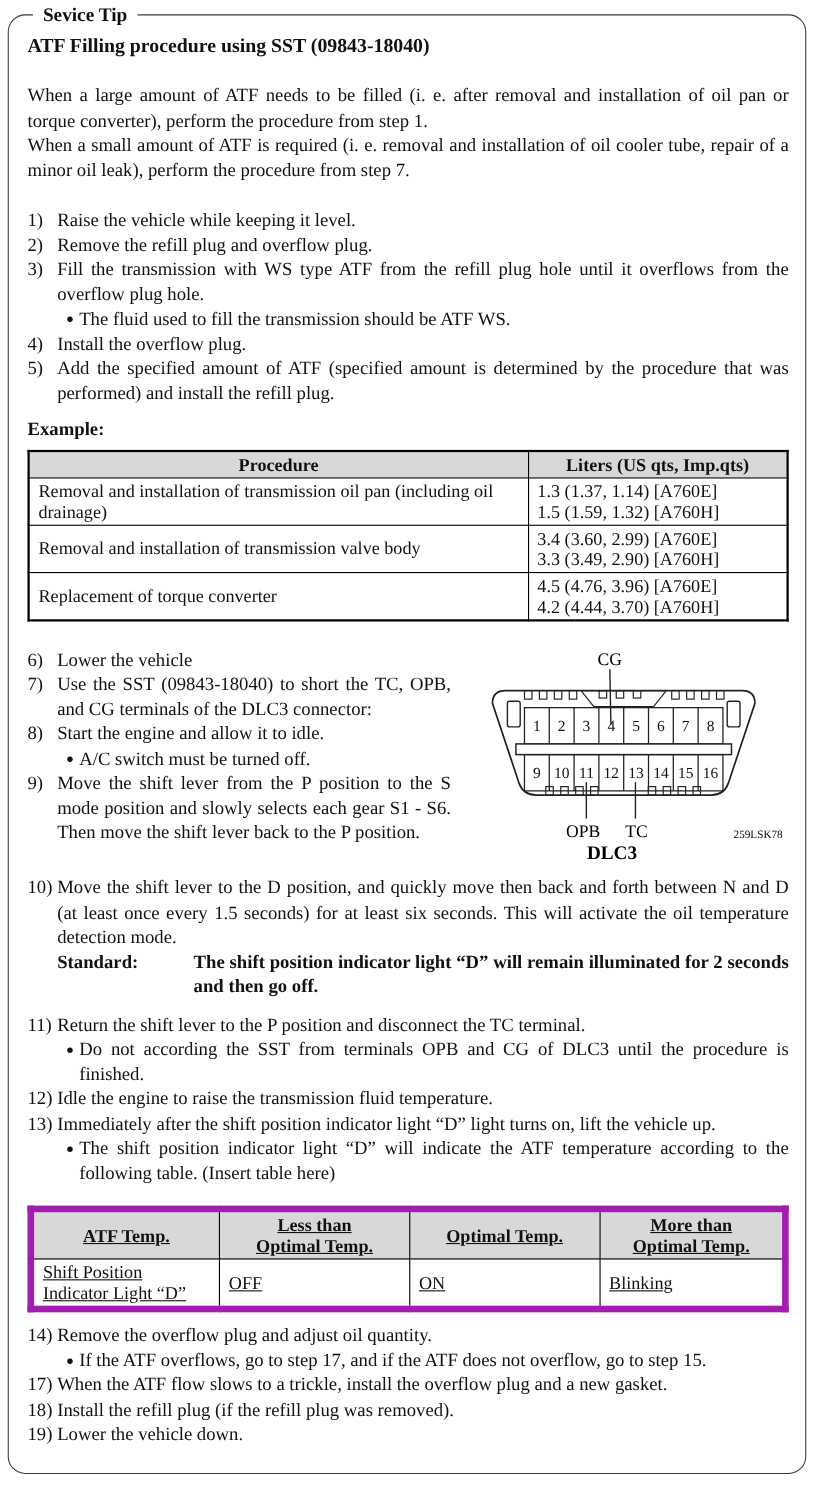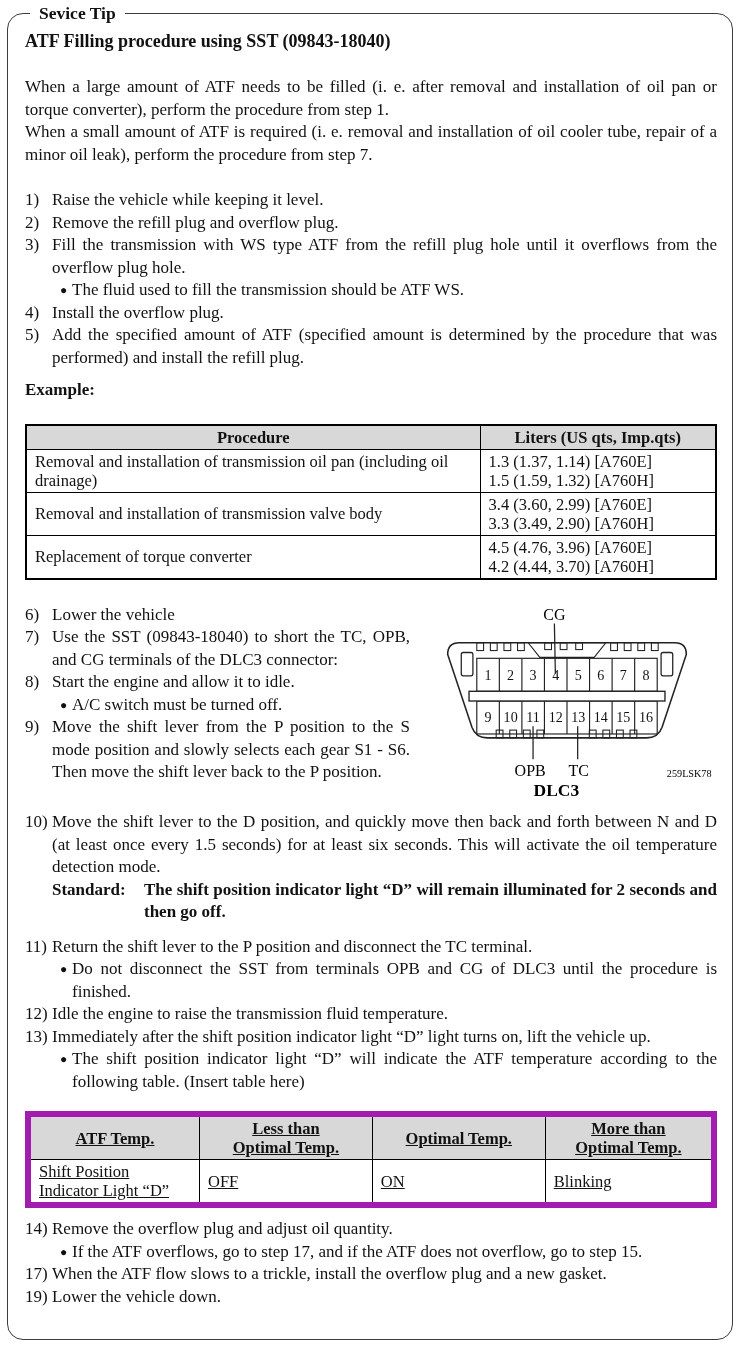--- a/index.html
+++ b/index.html
@@ -22,25 +22,25 @@
   .intro p{margin:0;text-align:justify;}
   .steps{margin:0;}
   .step{display:flex;}
   .step .num{flex:0 0 27px;}
   .step .body{flex:1;text-align:justify;}
   .bullet-line{display:flex;padding-left:27px;}
   .bullet-line .bullet-icon{flex:0 0 20px;padding-left:8px;font-size:12px;box-sizing:border-box;}
   .bullet-line .btext{flex:1;text-align:justify;}
   .standard{display:flex;font-weight:bold;padding-left:27px;}
   .standard .slabel{flex:0 0 92px;}
-  .standard .stext{flex:1;text-align:justify;}
+  .standard .stext{flex:1;text-align:justify;margin-left:32px;}
   .gap-after{margin-bottom:12px;}
   .example{font-weight:bold;margin-top:10px;}
   table{width:100%;border-collapse:collapse;font-size:16.5px;line-height:19px;}
-  .tbl{margin-top:22px;border:2px solid #000;}
+  .tbl{margin-top:7px;border:2px solid #000;}
   th,td{border:1px solid #000;padding:2px 8px;}
   th{background:#d8d8d8;font-weight:bold;text-align:center;}
   td.center{text-align:left;}
   .pre{white-space:pre-line;}
   .sec69{display:flex;margin-top:24px;}
   .sec69 .stepcol{width:385px;flex:0 0 385px;}
   .sec69 .diagcol{flex:1;padding-left:4px;}
   .m-top7{margin-top:7px;}
   .tbl2{margin-top:18px;border:6px solid #a21caf;text-decoration:underline;}
   .steps1420{margin-top:10px;}
@@ -246,21 +246,21 @@
     <div class="standard gap-after">
       <span class="slabel">Standard:</span>
       <span class="stext">The shift position indicator light “D” will remain illuminated for 2 seconds and then go off.</span>
     </div>
     <div class="step">
       <span class="num">11)</span>
       <span class="body">Return the shift lever to the P position and disconnect the TC terminal.</span>
     </div>
     <div class="bullet-line">
       <span class="bullet-icon">●</span>
-      <span class="btext">Do not disconnect the SST from terminals OPB and CG of DLC3 until the procedure is finished.</span>
+      <span class="btext">Do not according the SST from terminals OPB and CG of DLC3 until the procedure is finished.</span>
     </div>
     <div class="step">
       <span class="num">12)</span>
       <span class="body">Idle the engine to raise the transmission fluid temperature.</span>
     </div>
     <div class="step">
       <span class="num">13)</span>
       <span class="body">Immediately after the shift position indicator light “D” light turns on, lift the vehicle up.</span>
     </div>
     <div class="bullet-line">
@@ -304,19 +304,23 @@
     </div>
     <div class="bullet-line">
       <span class="bullet-icon">●</span>
       <span class="btext">If the ATF overflows, go to step 17, and if the ATF does not overflow, go to step 15.</span>
     </div>
     <div class="step">
       <span class="num">17)</span>
       <span class="body">When the ATF flow slows to a trickle, install the overflow plug and a new gasket.</span>
     </div>
     <div class="step">
+      <span class="num">18)</span>
+      <span class="body">Install the refill plug (if the refill plug was removed).</span>
+    </div>
+    <div class="step">
       <span class="num">19)</span>
       <span class="body">Lower the vehicle down.</span>
     </div>
 
   </div>
 
 </div>
 
 </body></html>

